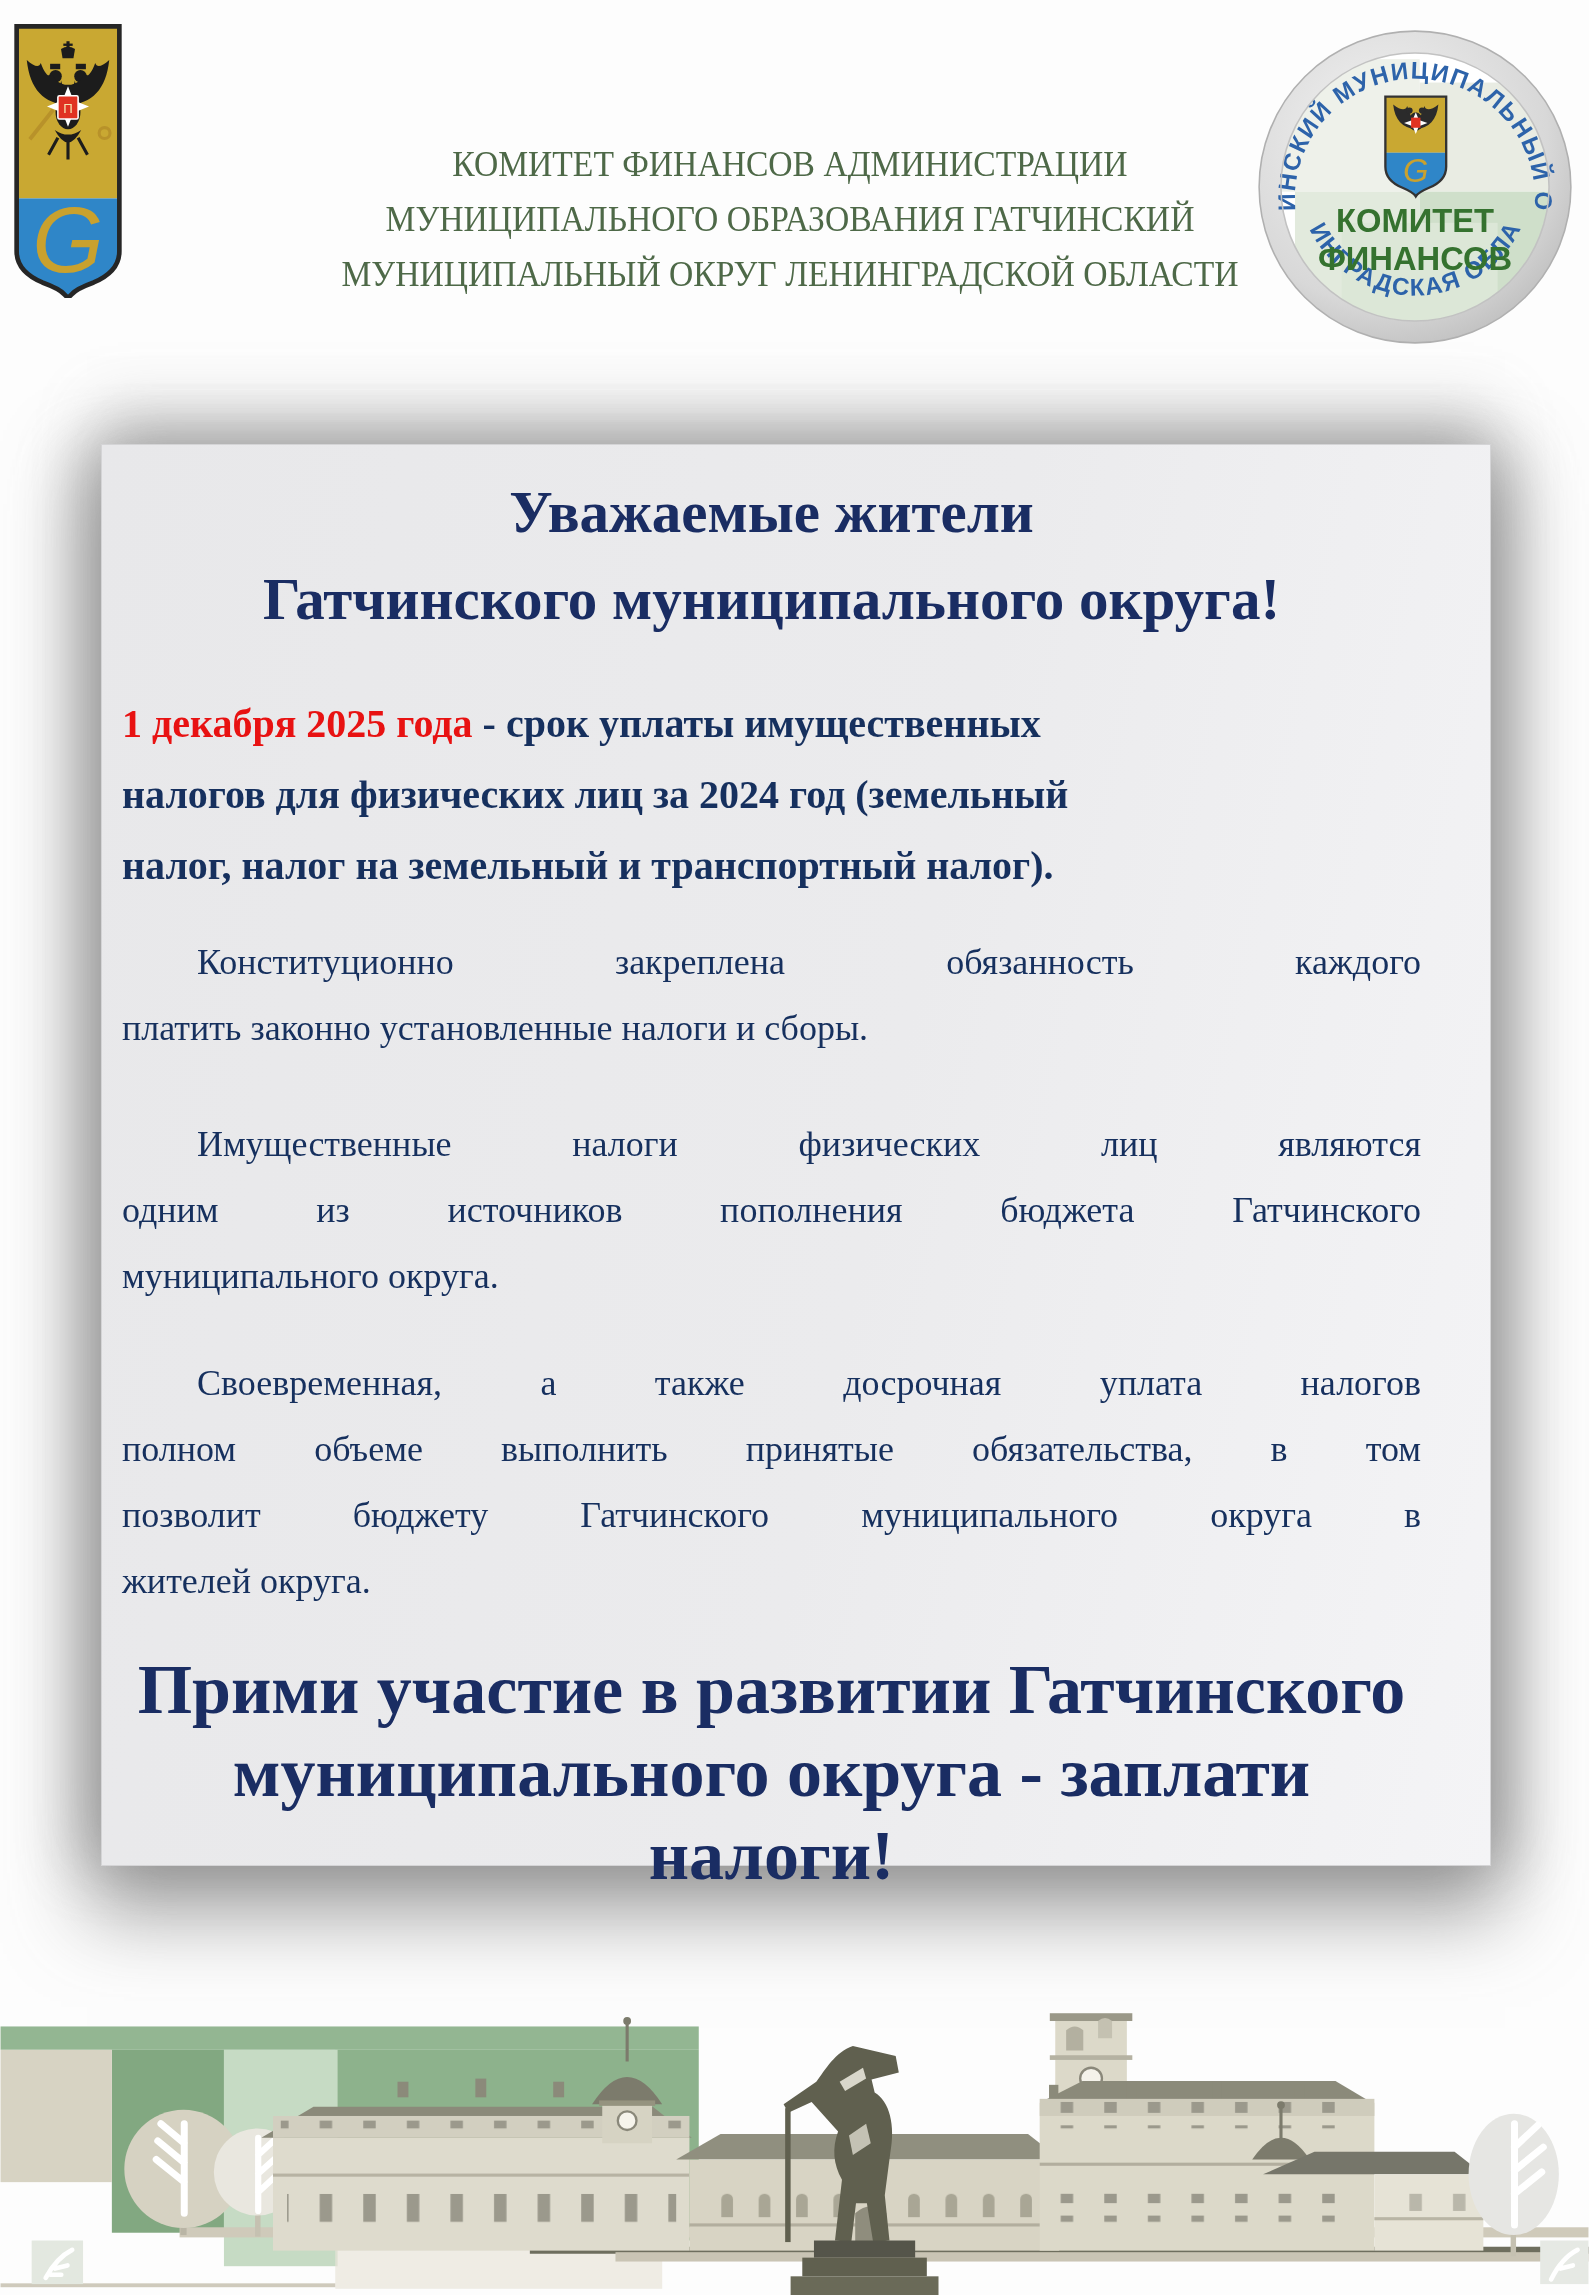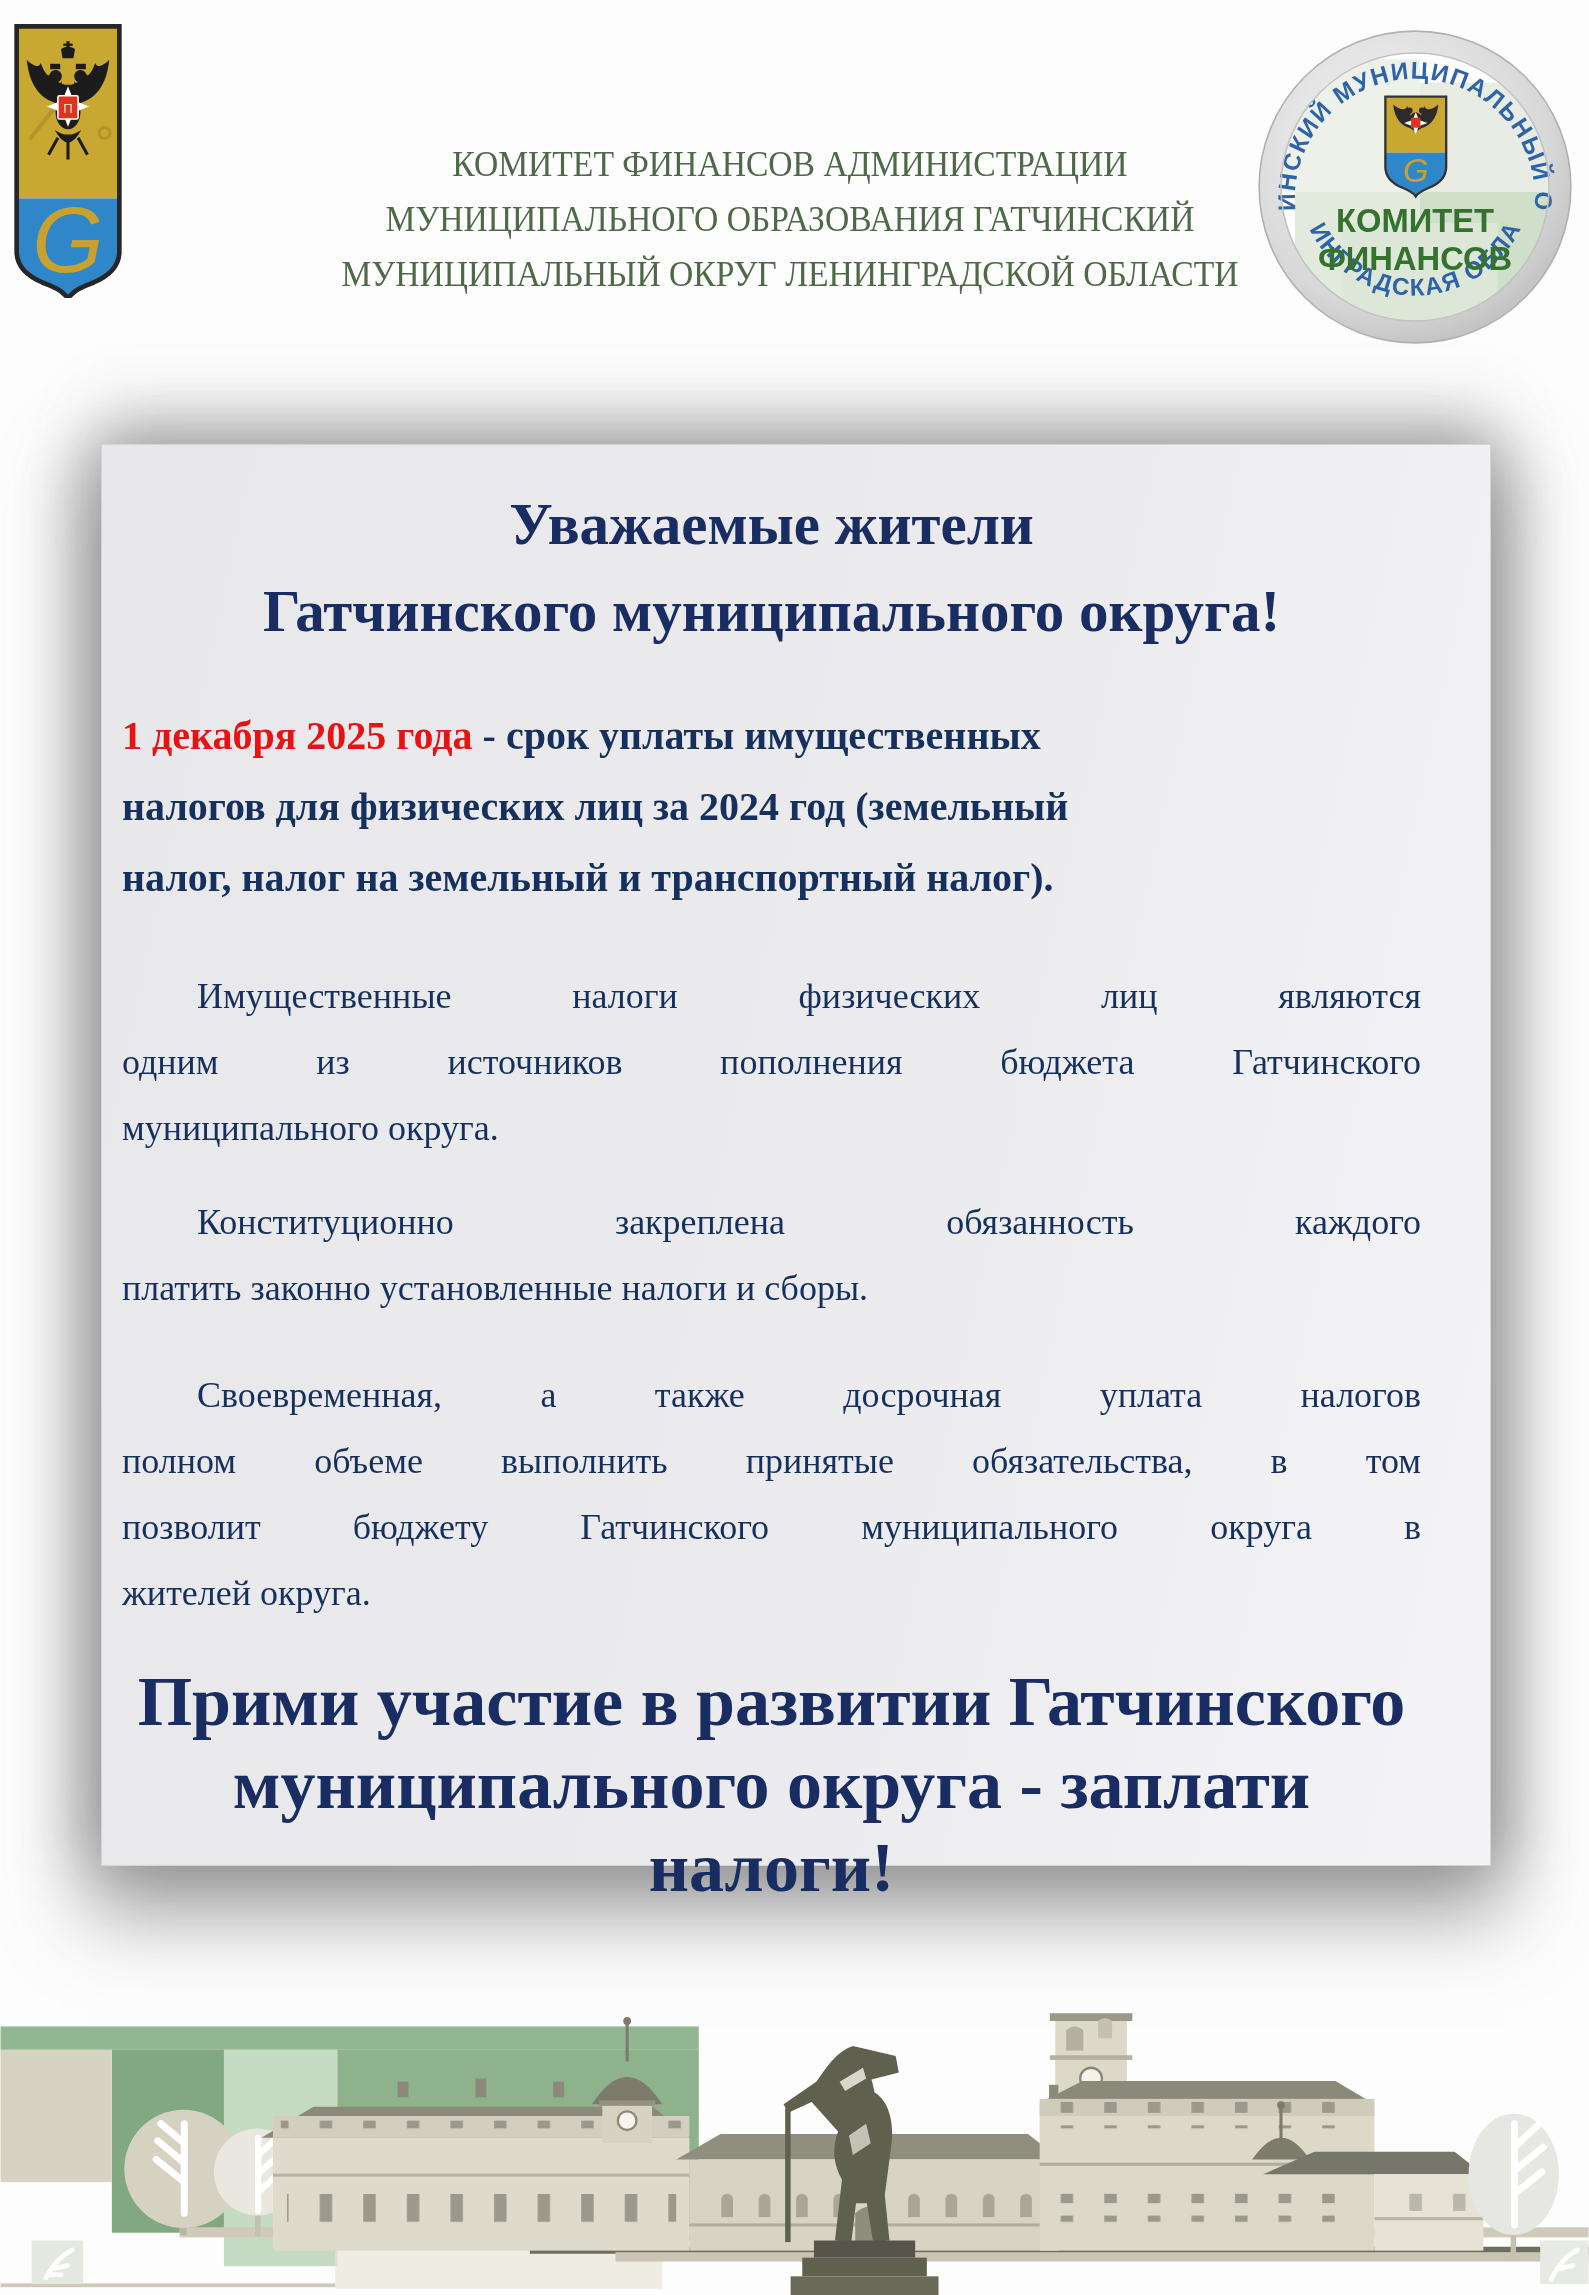--- a/index.html
+++ b/index.html
@@ -21,21 +21,21 @@
   
   .panel{
     position:absolute;left:101px;top:444px;width:1390px;height:1422px;
     background:linear-gradient(102deg,#e8e8ea 0%,#ebebed 55%,#f4f4f6 100%);
     border:0.8px solid #d4d4d6;box-sizing:border-box;
     box-shadow:
       0 37px 74px 14px rgba(100,100,100,.55),
       0 -33px 55px 1.6px rgba(148,148,148,.38),
       -28px 0 51px 1.6px rgba(150,150,150,.30),
       28px 0 51px 1.6px rgba(150,150,150,.30);
-    padding:31px 69px 0 20px;
+    padding:19px 69px 0 20px;
     color:#16305e;
   }
   .title{
     margin-top:4.7px;text-align:center;font-weight:bold;
     font-size:59px;line-height:87px;color:#1a2d63;
   }
   .deadline{
     margin-top:45px;text-align:left;font-weight:bold;
     font-size:40px;line-height:71px;
   }
@@ -163,29 +163,29 @@
   </div>
 
   <div class="deadline">
     <div>
       <span class="hl" style="color:#e81212;">1 декабря 2025 года</span><span> - срок уплаты имущественных</span>
     </div>
     <div>налогов для физических лиц за 2024 год (земельный</div>
     <div>налог, налог на земельный и транспортный налог).</div>
   </div>
 
+  <div class="para p2">
+    <div class="j ind">Конституционно закреплена обязанность каждого</div>
+    <div class="jl">платить законно установленные налоги и сборы.</div>
+  </div>
+
   <div class="para p1">
     <div class="j ind">Имущественные налоги физических лиц являются</div>
     <div class="j">одним из источников пополнения бюджета Гатчинского</div>
     <div class="jl">муниципального округа.</div>
-  </div>
-
-  <div class="para p2">
-    <div class="j ind">Конституционно закреплена обязанность каждого</div>
-    <div class="jl">платить законно установленные налоги и сборы.</div>
   </div>
 
   <div class="para p3">
     <div class="j ind">Своевременная, а также досрочная уплата налогов</div>
     <div class="j">полном объеме выполнить принятые обязательства, в том</div>
     <div class="j">позволит бюджету Гатчинского муниципального округа в</div>
     <div class="jl">жителей округа.</div>
   </div>
 
   <div class="cta">

